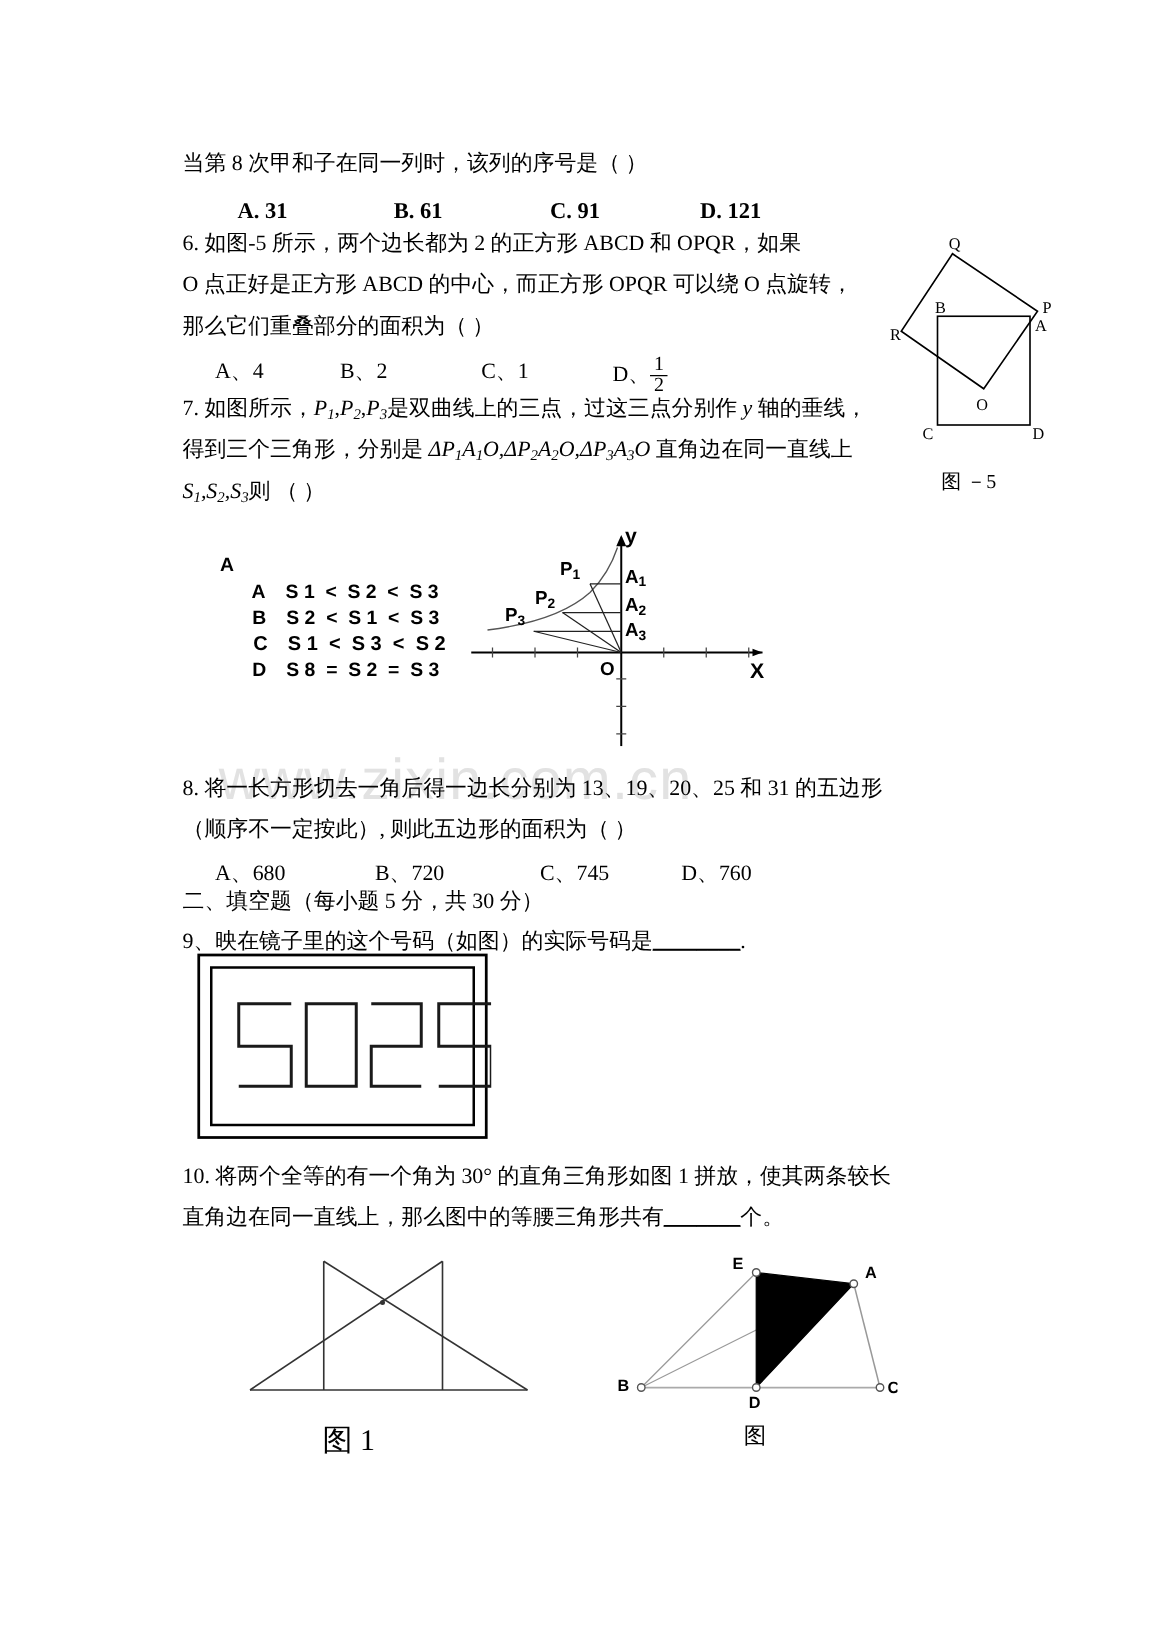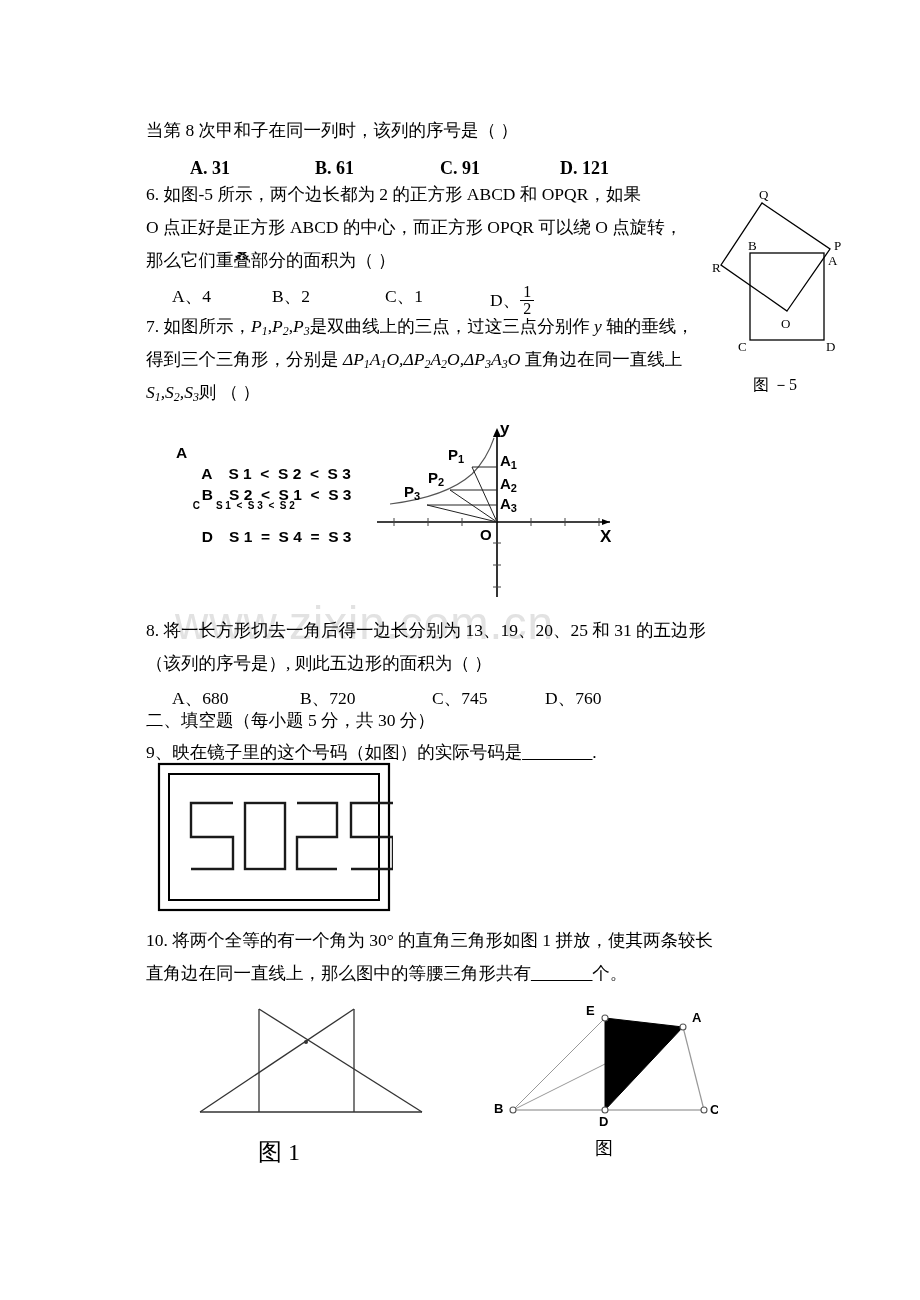--- a/index.html
+++ b/index.html
@@ -154,25 +154,25 @@
     <div style="position:absolute; left:176px; top:443px;">
       <div class="sansblk" style="font-size:15.5px; line-height:20px; white-space:pre;" style2="">A</div>
     </div>
 
     <div class="sansblk" style="position:absolute; left:176px; top:447px; font-size:15.5px; white-space:pre;">
       <span>A</span><span style="display:inline-block;width:16px;"></span><span>S 1  &lt;  S 2  &lt;  S 3</span>
     </div>
     <div class="sansblk" style="position:absolute; left:176px; top:468px; font-size:15.5px; white-space:pre;">
       <span>B</span><span style="display:inline-block;width:16px;"></span><span>S 2  &lt;  S 1  &lt;  S 3</span>
     </div>
-    <div class="sansblk" style="position:absolute; left:176px; top:489px; font-size:10px; white-space:pre;">
+    <div class="sansblk" style="position:absolute; left:176px; top:489px; font-size:16px; white-space:pre;">
       <span>C</span><span style="display:inline-block;width:16px;"></span><span>S 1  &lt;  S 3  &lt;  S 2</span>
     </div>
     <div class="sansblk" style="position:absolute; left:176px; top:510px; font-size:15.5px; white-space:pre;">
-      <span>D</span><span style="display:inline-block;width:16px;"></span><span>S 1  =  S 4  =  S 3</span>
+      <span>D</span><span style="display:inline-block;width:16px;"></span><span>S 8  =  S 2  =  S 3</span>
     </div>
 
     <div style="position:absolute; left:372px; top:412px;">
       <svg width="250" height="185" viewBox="0 0 250 185">
 
         <line x1="5" y1="110" x2="238" y2="110" stroke="#000" stroke-width="1.6"></line>
         <line x1="125" y1="185" x2="125" y2="18" stroke="#000" stroke-width="1.6"></line>
         <polygon points="238,110 230,107 230,113" fill="#000"></polygon>
         <polygon points="125,16 121,25 129,25" fill="#000"></polygon>
 
@@ -206,21 +206,21 @@
           <text x="56" y="71" font-size="15">P<tspan font-size="11" dy="3">2</tspan></text>
           <text x="32" y="85" font-size="15">P<tspan font-size="11" dy="3">3</tspan></text>
           <text x="128" y="54" font-size="15">A<tspan font-size="11" dy="3">1</tspan></text>
           <text x="128" y="77" font-size="15">A<tspan font-size="11" dy="3">2</tspan></text>
           <text x="128" y="97" font-size="15">A<tspan font-size="11" dy="3">3</tspan></text>
         </g>
       </svg>
     </div>
 
     <div class="ln" style="left:146px; top:622px;">8. 将一长方形切去一角后得一边长分别为 13、19、20、25 和 31 的五边形</div>
-    <div class="ln" style="left:146px; top:655px;">（该列的序号是）, 则此五边形的面积为（     ）</div>
+    <div class="ln" style="left:146px; top:655px;">（顺序不一定按此）, 则此五边形的面积为（     ）</div>
 
     <div class="opts" style="left:172px; top:686px;">A、680</div>
     <div class="opts" style="left:300px; top:686px;">B、720</div>
     <div class="opts" style="left:432px; top:686px;">C、745</div>
     <div class="opts" style="left:545px; top:686px;">D、760</div>
 
     <div class="ln" style="left:146px; top:712px;">二、填空题（每小题 5 分，共 30 分）</div>
 
     <div class="ln" style="left:146px; top:744px;">
       <span>9、映在镜子里的这个号码（如图）的实际号码是</span><span style="text-decoration:underline;">________</span><span>.</span>

